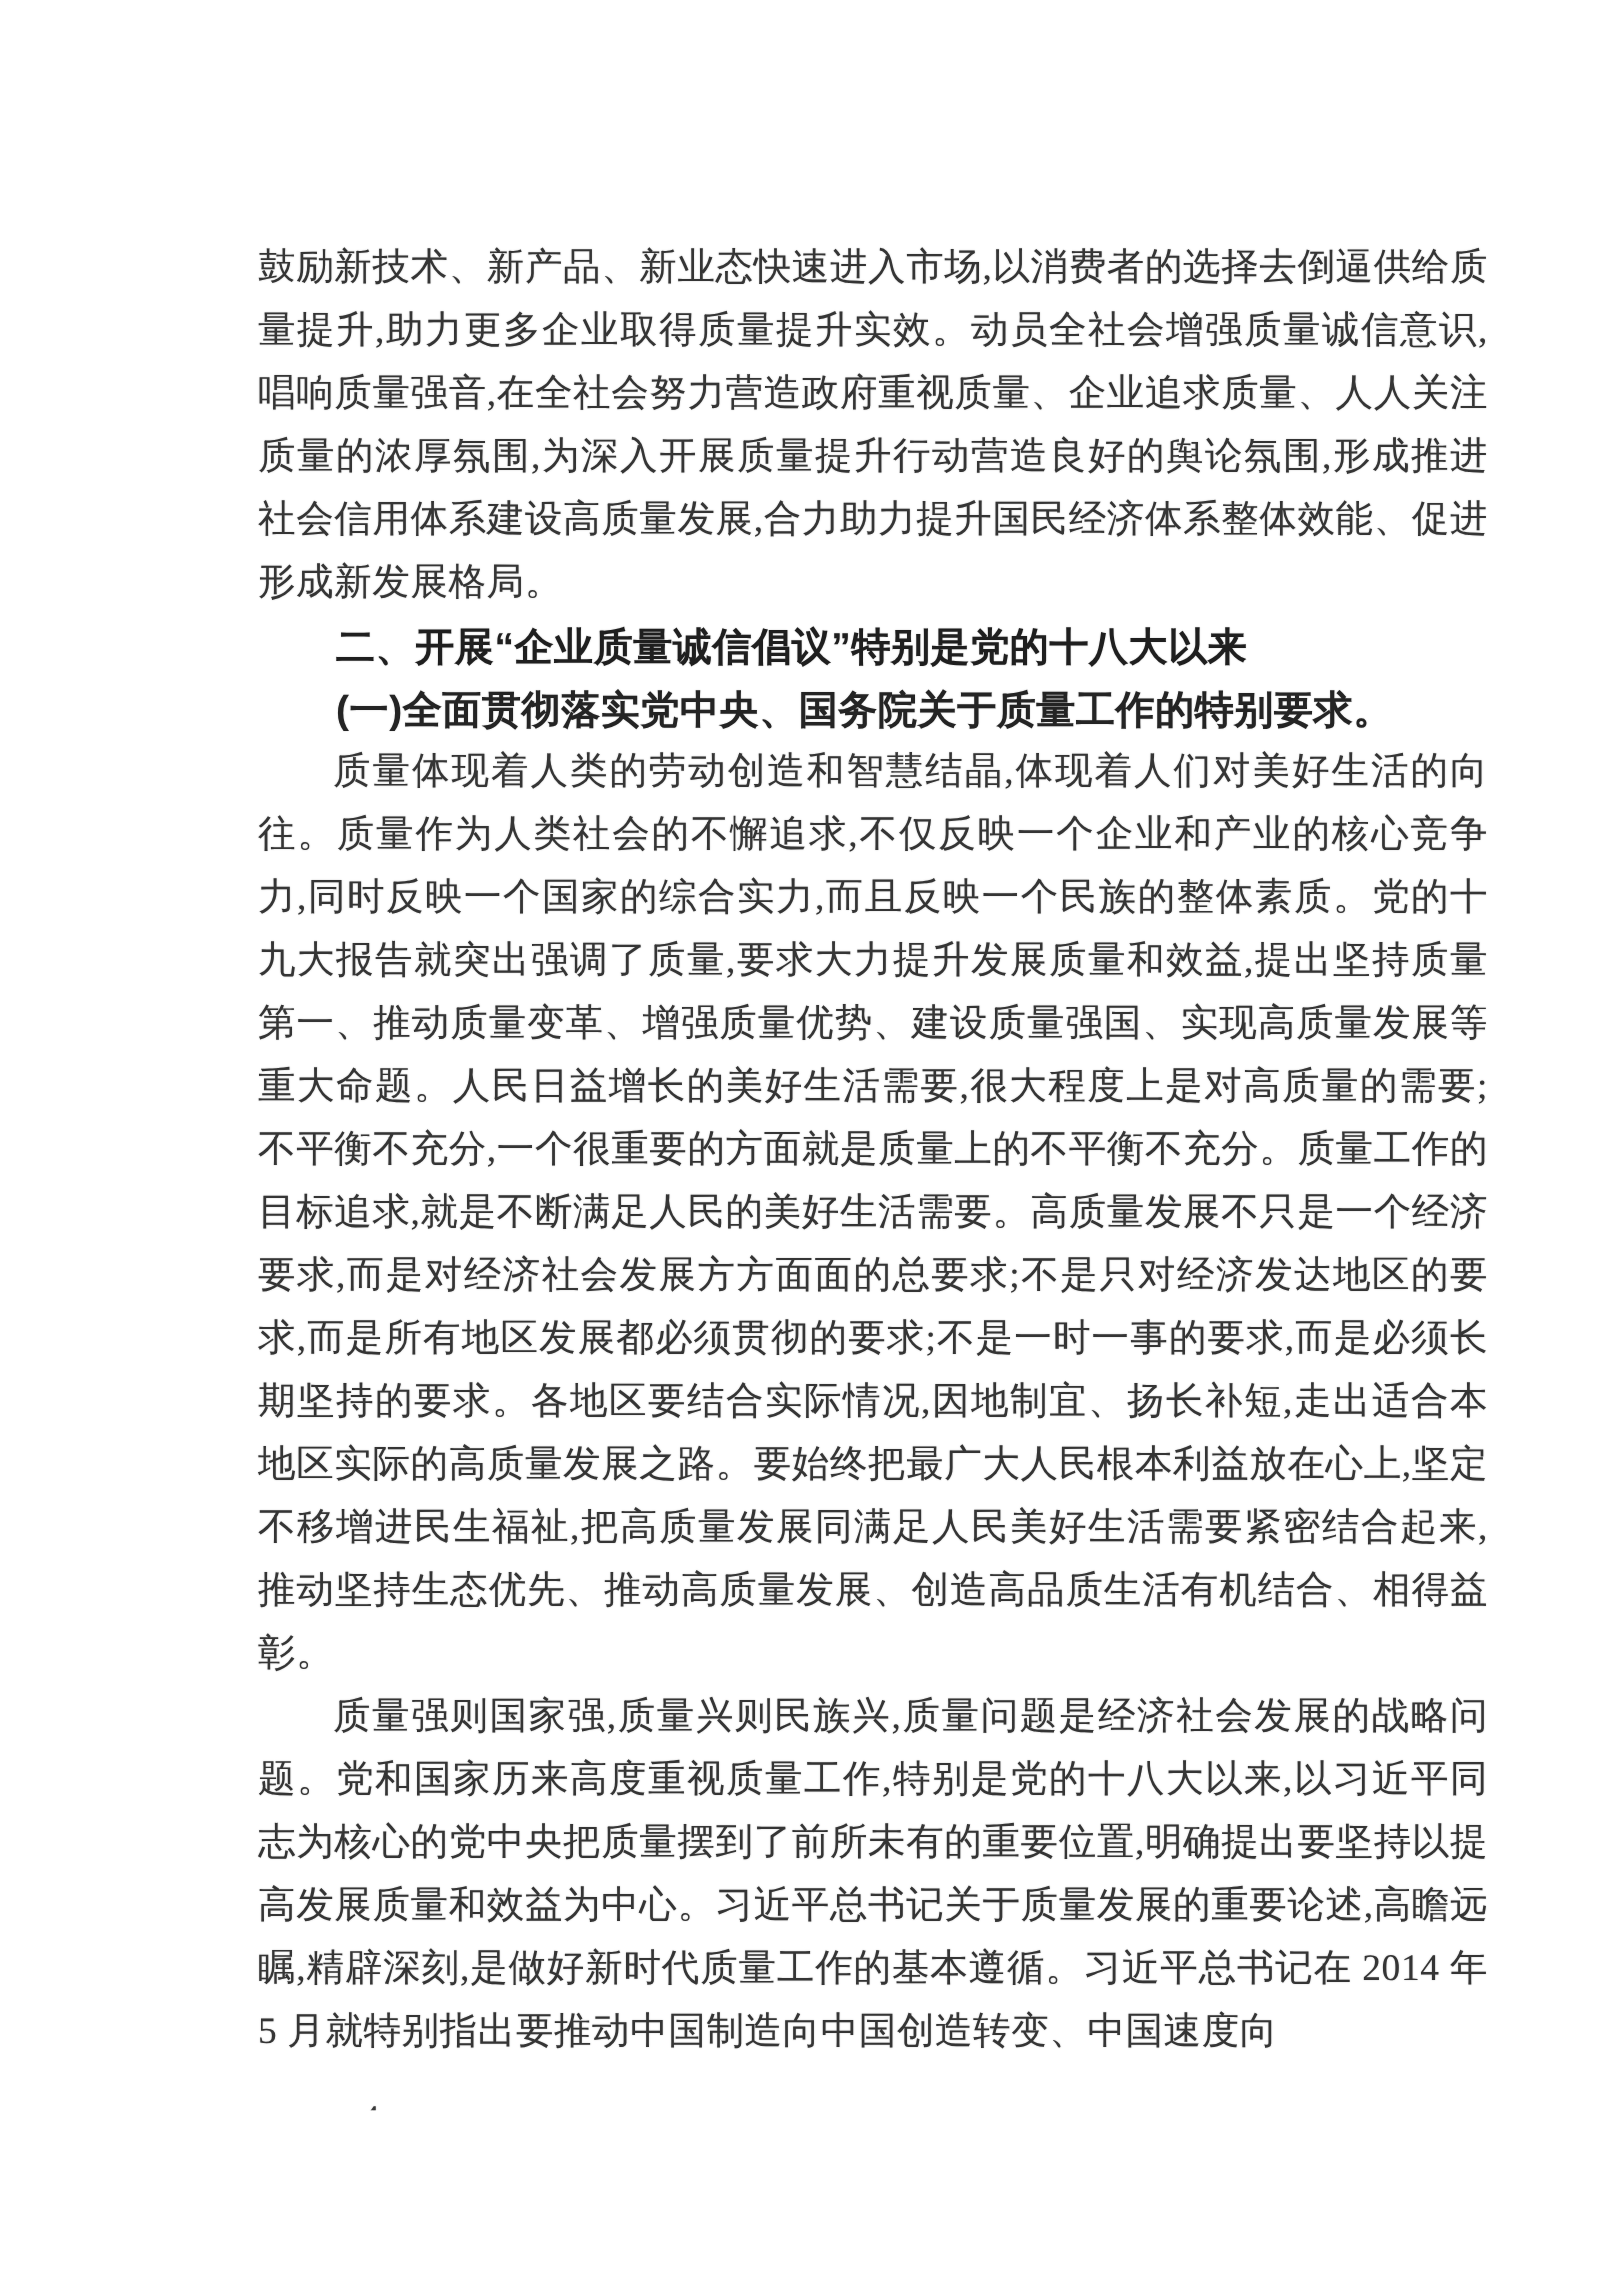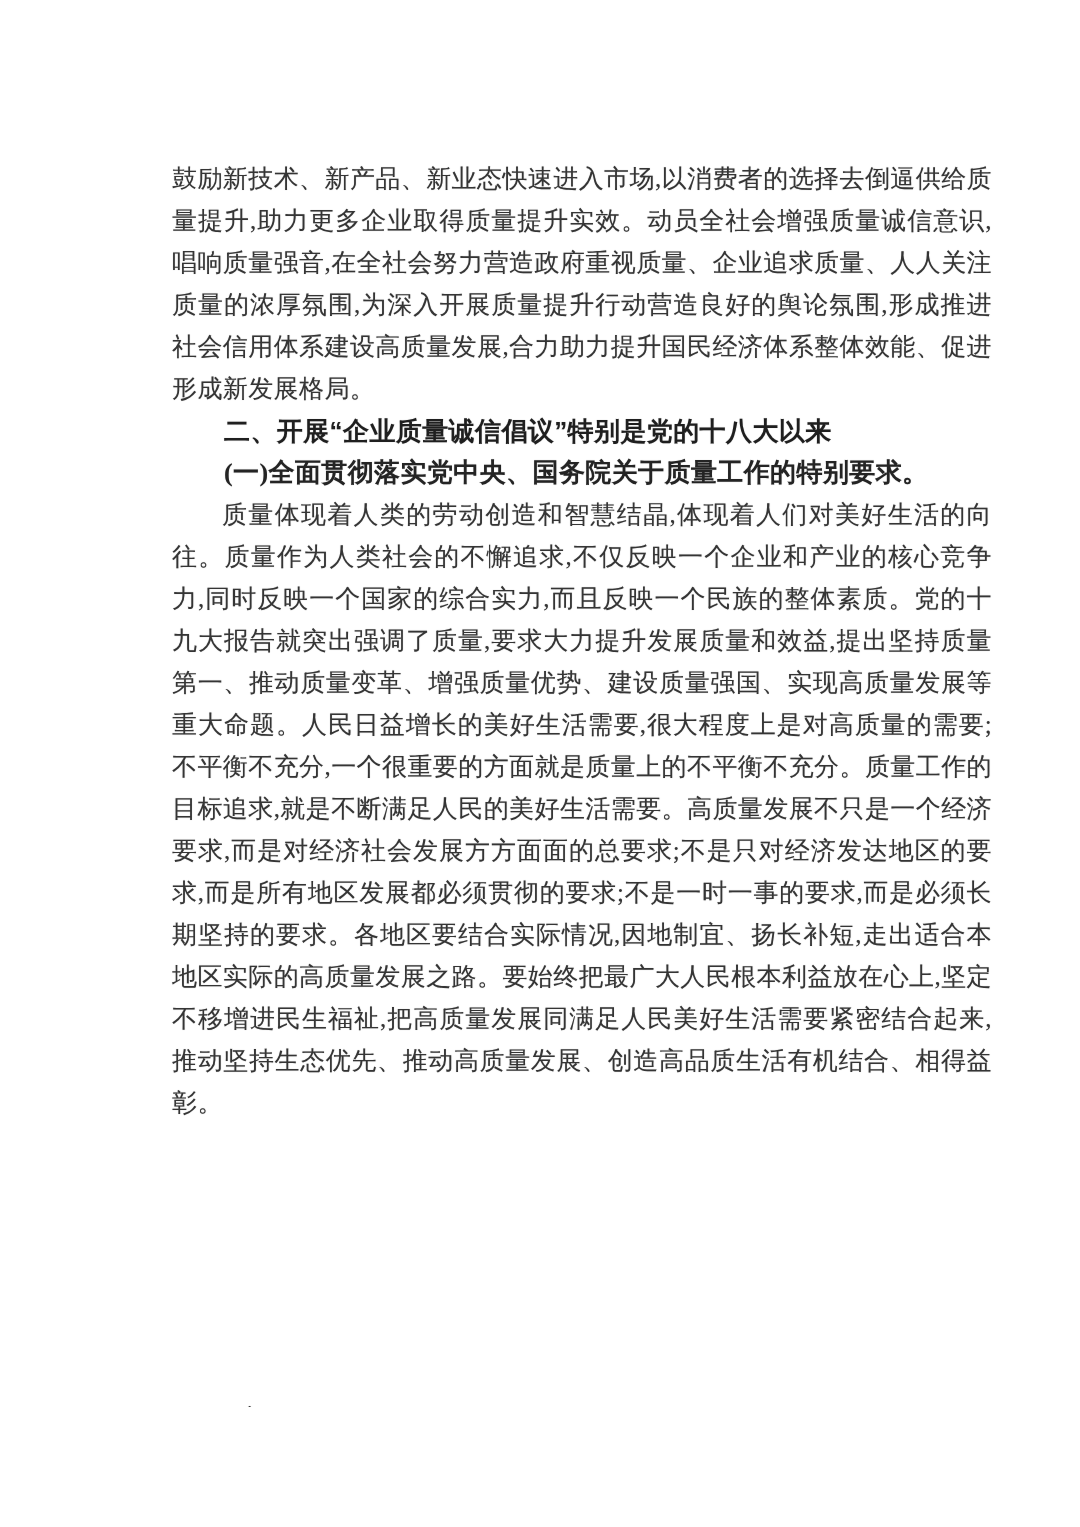--- a/index.html
+++ b/index.html
@@ -42,21 +42,21 @@
     font-weight: 700;
     font-size: 26px;
     line-height: 42px;
     letter-spacing: 0.4px;
     color: #1f1f1f;
     text-indent: 2em;
     text-shadow: 0 0 1px rgba(30, 30, 30, 0.3);
   }
   .heading-2 {
     margin: 0;
-    font-family: Liberation Serif, serif;
+    font-family: Liberation Sans, sans-serif;
     font-weight: 700;
     font-size: 26px;
     line-height: 42px;
     letter-spacing: 0.4px;
     color: #242424;
     text-indent: 2em;
     text-shadow: 0 0 1px rgba(35, 35, 35, 0.3);
   }
   .page-number {
     position: absolute;
@@ -77,18 +77,19 @@
   <div class="text-block">
 
     <p class="para">鼓励新技术、新产品、新业态快速进入市场,以消费者的选择去倒逼供给质量提升,助力更多企业取得质量提升实效。动员全社会增强质量诚信意识,唱响质量强音,在全社会努力营造政府重视质量、企业追求质量、人人关注质量的浓厚氛围,为深入开展质量提升行动营造良好的舆论氛围,形成推进社会信用体系建设高质量发展,合力助力提升国民经济体系整体效能、促进形成新发展格局。</p>
 
     <p class="heading-1">二、开展“企业质量诚信倡议”特别是党的十八大以来</p>
 
     <p class="heading-2">(一)全面贯彻落实党中央、国务院关于质量工作的特别要求。</p>
 
     <p class="para indent">质量体现着人类的劳动创造和智慧结晶,体现着人们对美好生活的向往。质量作为人类社会的不懈追求,不仅反映一个企业和产业的核心竞争力,同时反映一个国家的综合实力,而且反映一个民族的整体素质。党的十九大报告就突出强调了质量,要求大力提升发展质量和效益,提出坚持质量第一、推动质量变革、增强质量优势、建设质量强国、实现高质量发展等重大命题。人民日益增长的美好生活需要,很大程度上是对高质量的需要;不平衡不充分,一个很重要的方面就是质量上的不平衡不充分。质量工作的目标追求,就是不断满足人民的美好生活需要。高质量发展不只是一个经济要求,而是对经济社会发展方方面面的总要求;不是只对经济发达地区的要求,而是所有地区发展都必须贯彻的要求;不是一时一事的要求,而是必须长期坚持的要求。各地区要结合实际情况,因地制宜、扬长补短,走出适合本地区实际的高质量发展之路。要始终把最广大人民根本利益放在心上,坚定不移增进民生福祉,把高质量发展同满足人民美好生活需要紧密结合起来,推动坚持生态优先、推动高质量发展、创造高品质生活有机结合、相得益彰。</p>
 
+    <p class="para indent">质量强则国家强,质量兴则民族兴,质量问题是经济社会发展的战略问题。党和国家历来高度重视质量工作,特别是党的十八大以来,以习近平同志为核心的党中央把质量摆到了前所未有的重要位置,明确提出要坚持以提高发展质量和效益为中心。习近平总书记关于质量发展的重要论述,高瞻远瞩,精辟深刻,是做好新时代质量工作的基本遵循。习近平总书记在 2014 年 5 月就特别指出要推动中国制造向中国创造转变、中国速度向</p>
 
   </div>
 
   <div class="page-number">— 4 —</div>
 
 </div>
 
 </body></html>

